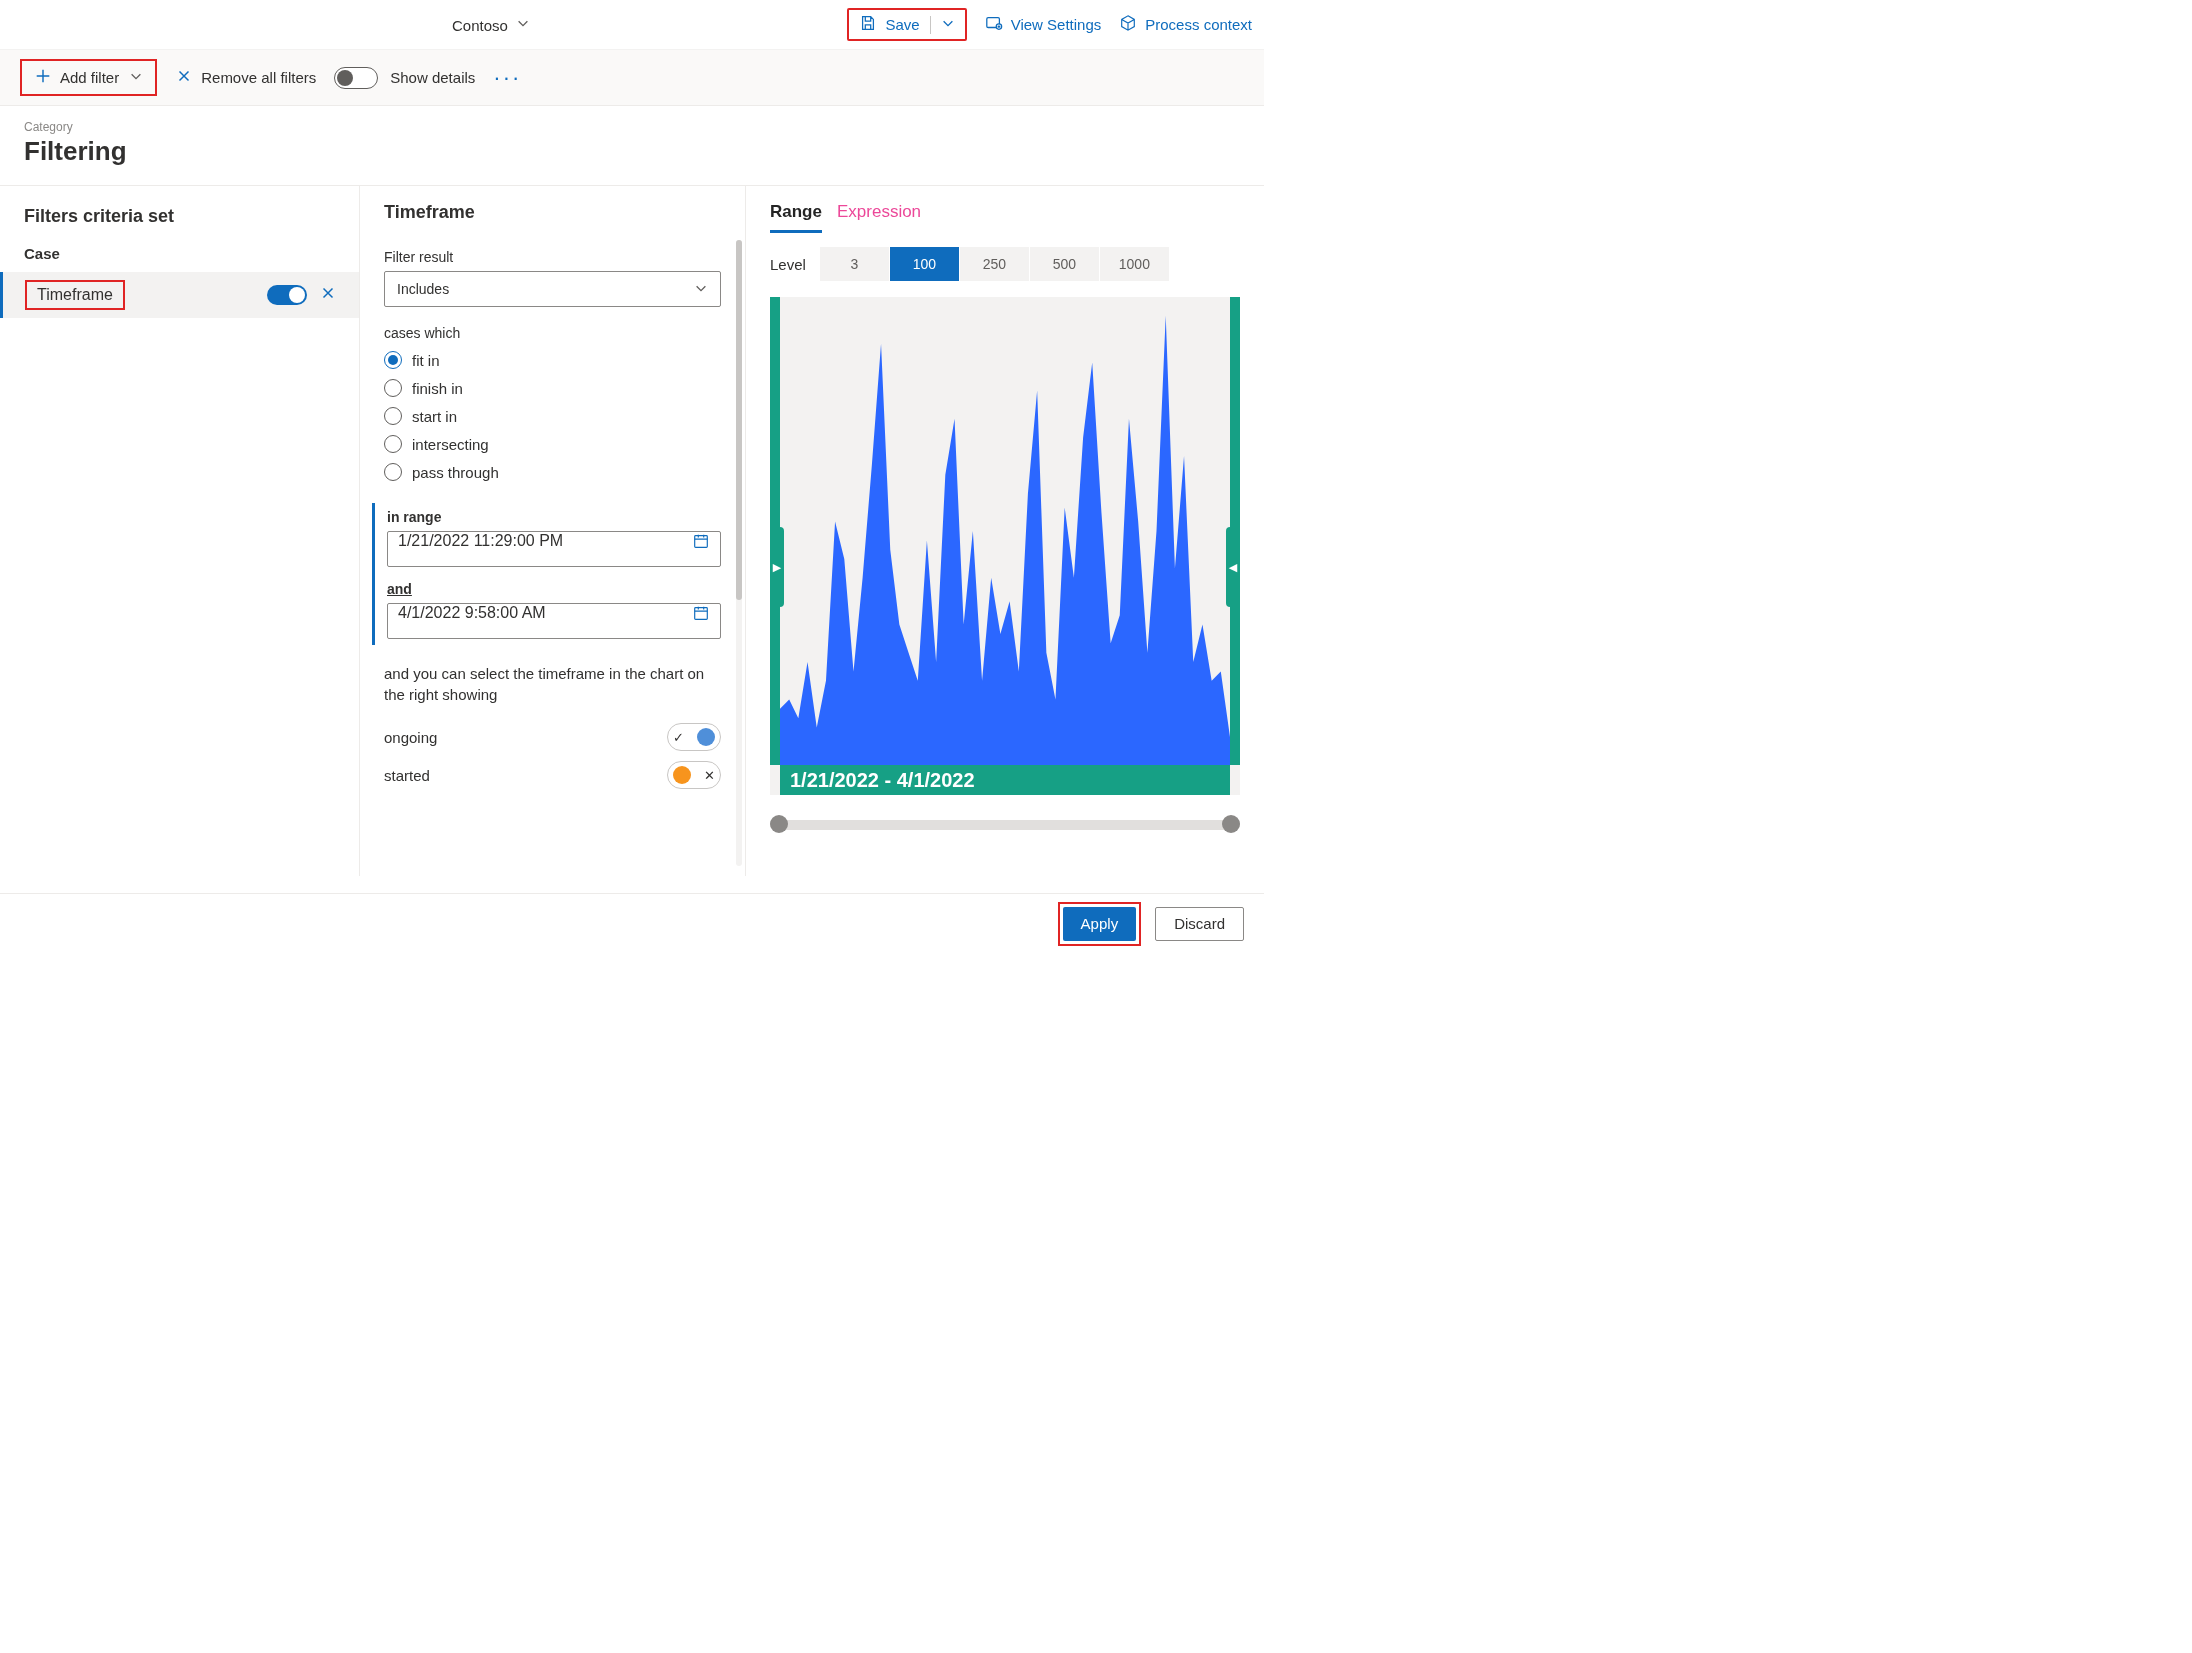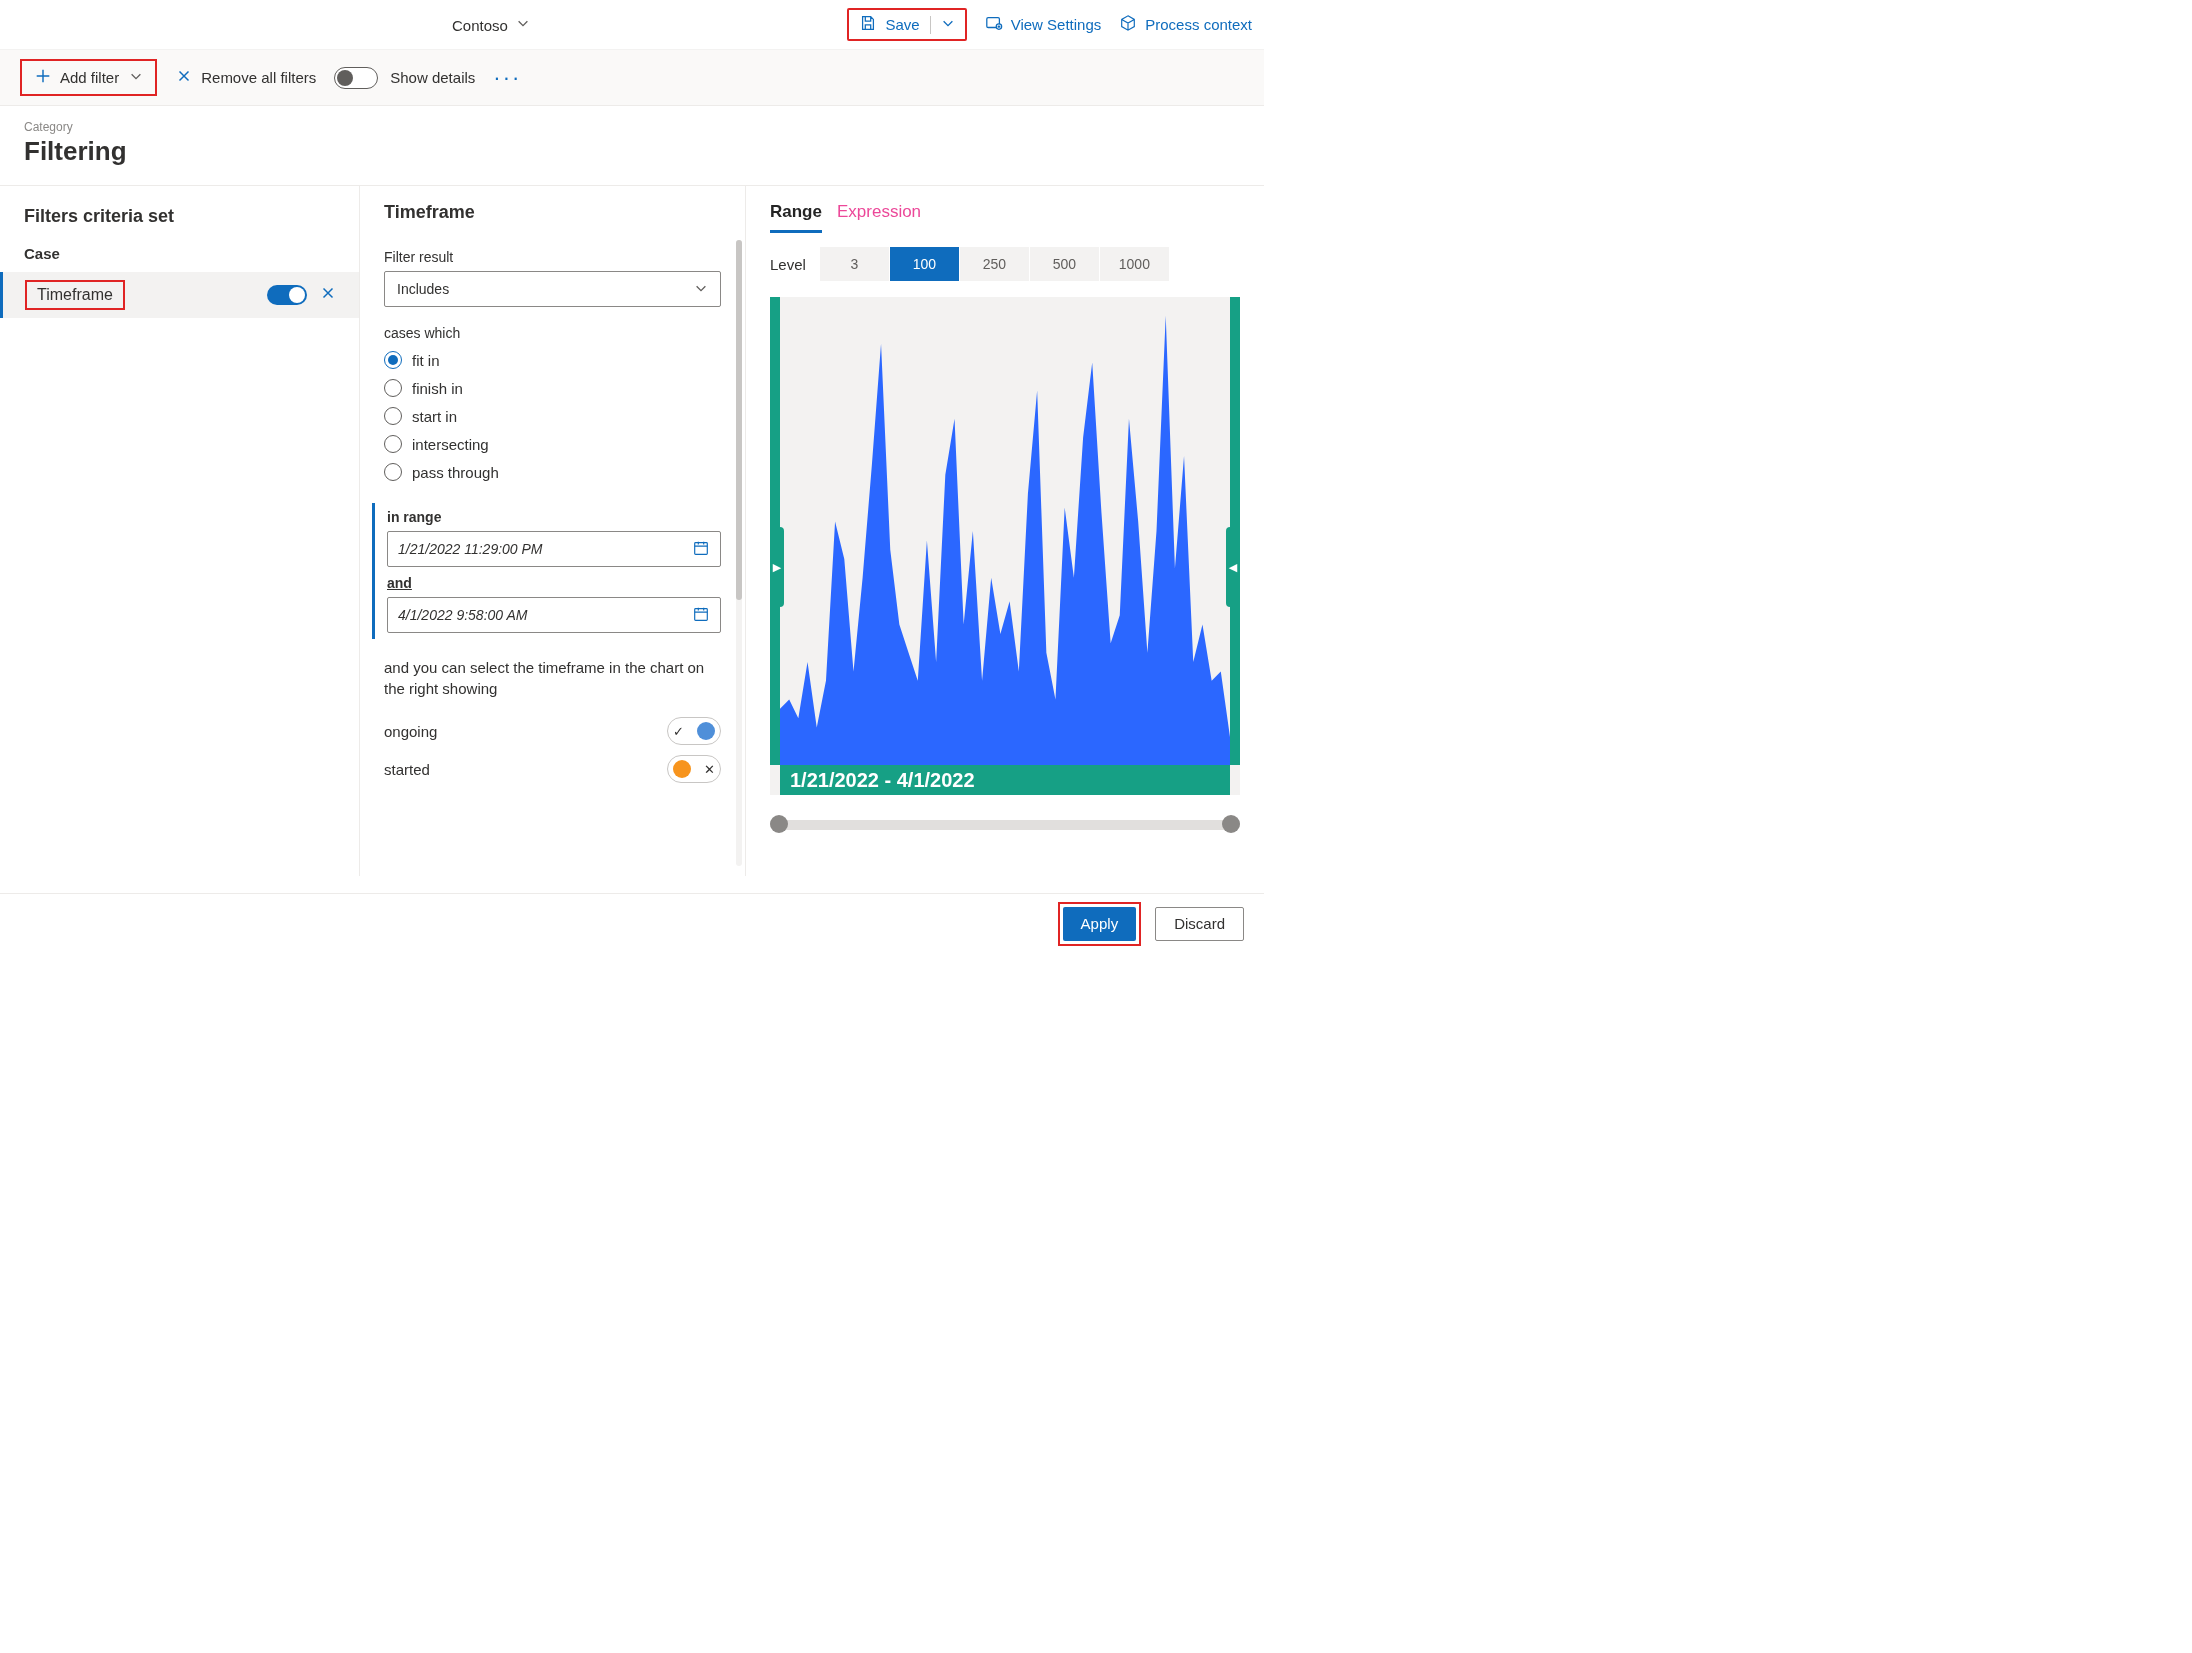--- a/index.html
+++ b/index.html
@@ -48,21 +48,21 @@
   
   .panel-title { font-size:18px; font-weight:600; margin-bottom:26px;}
   .lbl { font-size:14px; color:#323130; margin-bottom:6px; }
   .select { height:36px; border:1px solid #8a8886; border-radius:2px; width:100%; display:flex; align-items:center; justify-content:space-between; padding:0 12px; cursor:pointer; font-size:14px;}
   .radio-group { margin-top:10px; display:flex; flex-direction:column; gap:10px; }
   .radio-row { display:flex; align-items:center; gap:10px; font-size:15px; }
   .radio { width:18px; height:18px; border-radius:50%; border:1px solid #605e5c; display:flex; align-items:center; justify-content:center;}
   .radio.selected { border:1px solid #0f6cbd; }
   .radio.selected::after { content:""; width:10px; height:10px; border-radius:50%; background:#0f6cbd; }
   .range-block { border-left:3px solid #0f6cbd; padding:6px 0 6px 12px; margin-top:22px; margin-left:-12px;}
-  .dateinput { height:36px; border:1px solid #8a8886; border-radius:2px; width:100%; display:flex; align-items:center; justify-content:space-between; padding:0 10px; font-size:14px; cursor:pointer;font-style:italic;}
+  .dateinput { height:36px; border:1px solid #8a8886; border-radius:2px; width:100%; display:flex; justify-content:space-between; padding:0 10px; font-size:16px; cursor:pointer;}
   .dateinput .cal-icon svg { stroke:#0f6cbd; }
   .helptext { font-size:15px; margin-top:18px; line-height:1.4; }
   .legend-row { display:flex; align-items:center; justify-content:space-between; margin-top:18px; font-size:15px;}
   .pill { width:54px; height:28px; border-radius:14px; border:1px solid #c8c6c4; display:flex; align-items:center; justify-content:space-between; padding:0 5px; cursor:pointer;}
   .pill .dot { width:18px; height:18px; border-radius:50%; }
   .pill .mark { font-size:13px; }
   .pill.blue .dot { background:#4f8fd9; }
   .pill.orange .dot { background:#f7941d; }
   .scroll-track { position:absolute; right:3px; top:54px; bottom:10px; width:6px; background:#f3f2f1; border-radius:3px;}
   .scroll-thumb { position:absolute; left:0; top:0; width:6px; height:360px; background:#c8c6c4; border-radius:3px;}
@@ -241,21 +241,21 @@
 
     <div class="range-block">
       <div class="lbl" style="font-weight:600;">in range</div>
       <div class="dateinput">
         <span>1/21/2022 11:29:00 PM</span>
         <span class="cal-icon"><svg width="18" height="18" viewBox="0 0 20 20" fill="none">
               <rect x="3" y="4" width="14" height="13" rx="1" stroke="#0f6cbd" stroke-width="1.3"></rect>
               <path d="M3 8h14M7 3v3M13 3v3" stroke="#0f6cbd" stroke-width="1.3"></path>
             </svg></span>
       </div>
-      <div class="lbl" style="margin-top:8px; font-weight:600;text-decoration:underline;">and</div>
+      <div class="lbl" style="margin-top:14px; font-weight:600;text-decoration:underline;">and</div>
       <div class="dateinput">
         <span>4/1/2022 9:58:00 AM</span>
         <span class="cal-icon"><svg width="18" height="18" viewBox="0 0 20 20" fill="none">
               <rect x="3" y="4" width="14" height="13" rx="1" stroke="#0f6cbd" stroke-width="1.3"></rect>
               <path d="M3 8h14M7 3v3M13 3v3" stroke="#0f6cbd" stroke-width="1.3"></path>
             </svg></span>
       </div>
     </div>
 
     <div class="helptext">and you can select the timeframe in the chart on the right showing</div>

